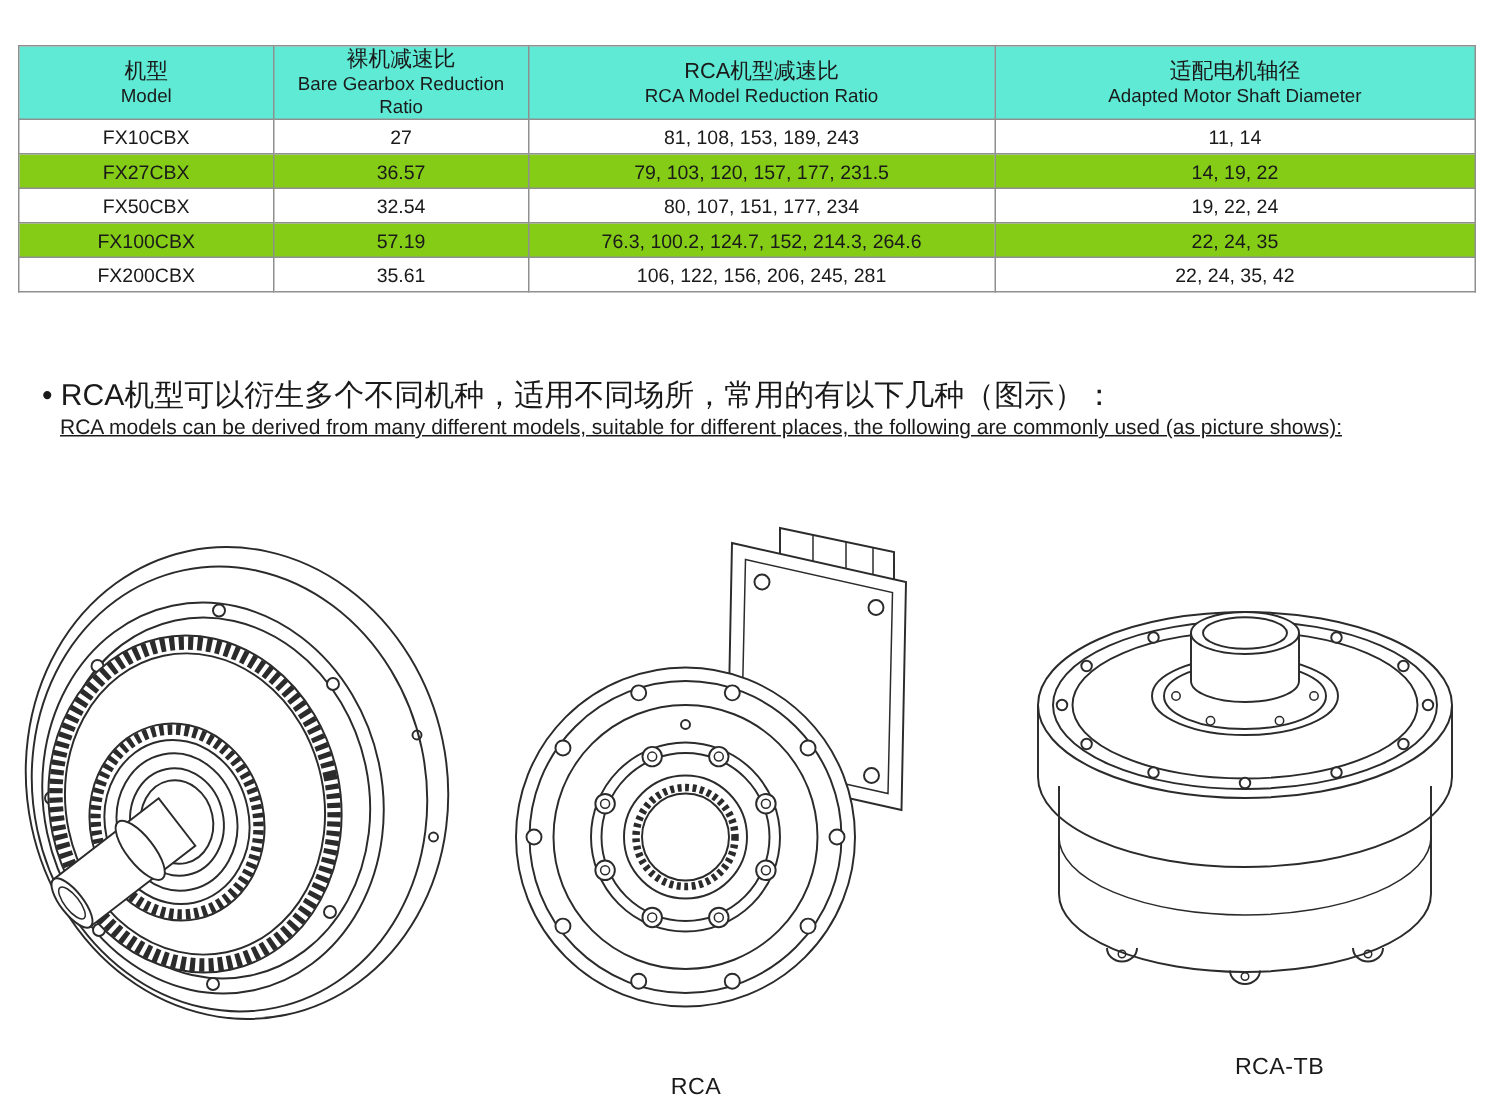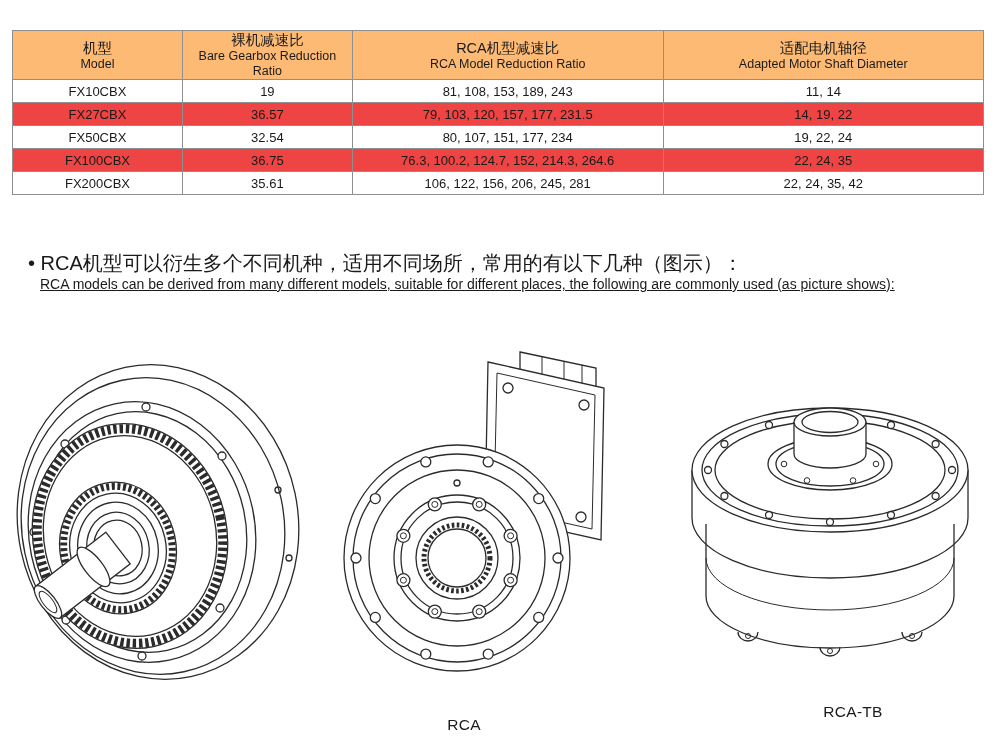--- a/index.html
+++ b/index.html
@@ -4,25 +4,25 @@
 <style>
   html,body{margin:0;padding:0;background:#fff;}
   body{width:996px;height:742px;position:relative;overflow:hidden;
        font-family:"Liberation Sans",sans-serif;color:#1a1a1a;}
   .page{position:relative;width:996px;height:742px;background:#fff;}
 
   
   table.spec{position:absolute;left:12px;top:30px;width:972px;
              border-collapse:collapse;table-layout:fixed;}
   .spec th,.spec td{border:1px solid #8f8f8f;text-align:center;vertical-align:middle;padding:0 4px;}
-  .spec thead th{background:#fdba74;height:37px;font-weight:normal;}
+  .spec thead th{background:#5eead4;height:37px;font-weight:normal;}
   .th-zh{font-size:14.5px;line-height:1.25;}
   .th-en{font-size:12.5px;line-height:1.2;}
   .spec tbody td{height:22px;font-size:13px;}
-  .spec tbody tr.alt{background:#ef4444;}
+  .spec tbody tr.alt{background:#84cc16;}
   col.c1{width:17.5%}col.c2{width:17.5%}col.c3{width:32%}col.c4{width:33%}
 
   
   .note-zh{position:absolute;left:28px;top:250px;font-size:20px;}
   .note-en{position:absolute;left:40px;top:276px;font-size:14px;text-decoration:underline;}
 
   
   .fig{position:absolute;}
   .fig-label{position:absolute;font-size:15.5px;font-weight:500;
              letter-spacing:.3px;text-align:center;}
@@ -59,39 +59,39 @@
         </th>
         <th>
           <div class="th-zh">适配电机轴径</div>
           <div class="th-en">Adapted Motor Shaft Diameter</div>
         </th>
       </tr>
     </thead>
     <tbody>
       <tr>
         <td>FX10CBX</td>
-        <td>19</td>
+        <td>27</td>
         <td>81, 108, 153, 189, 243</td>
         <td>11, 14</td>
       </tr>
       <tr class="alt">
         <td>FX27CBX</td>
         <td>36.57</td>
         <td>79, 103, 120, 157, 177, 231.5</td>
         <td>14, 19, 22</td>
       </tr>
       <tr>
         <td>FX50CBX</td>
         <td>32.54</td>
         <td>80, 107, 151, 177, 234</td>
         <td>19, 22, 24</td>
       </tr>
       <tr class="alt">
         <td>FX100CBX</td>
-        <td>36.75</td>
+        <td>57.19</td>
         <td>76.3, 100.2, 124.7, 152, 214.3, 264.6</td>
         <td>22, 24, 35</td>
       </tr>
       <tr>
         <td>FX200CBX</td>
         <td>35.61</td>
         <td>106, 122, 156, 206, 245, 281</td>
         <td>22, 24, 35, 42</td>
       </tr>
     </tbody>

